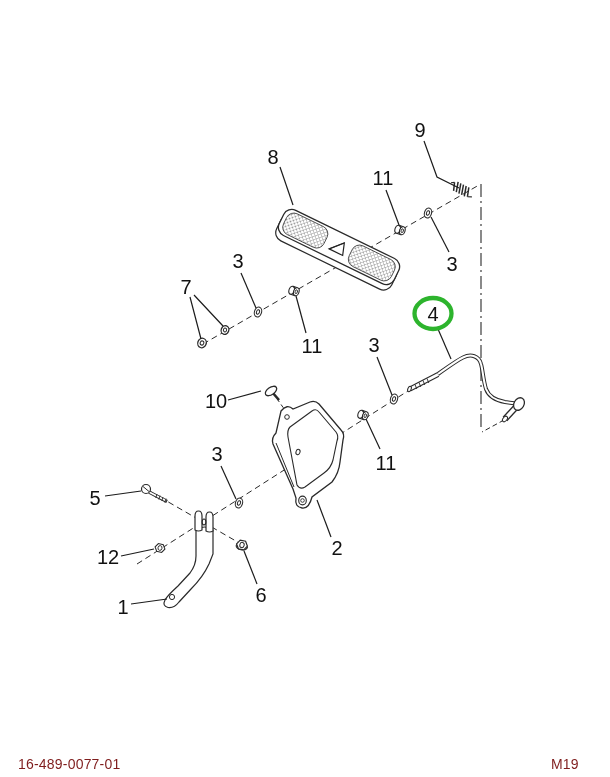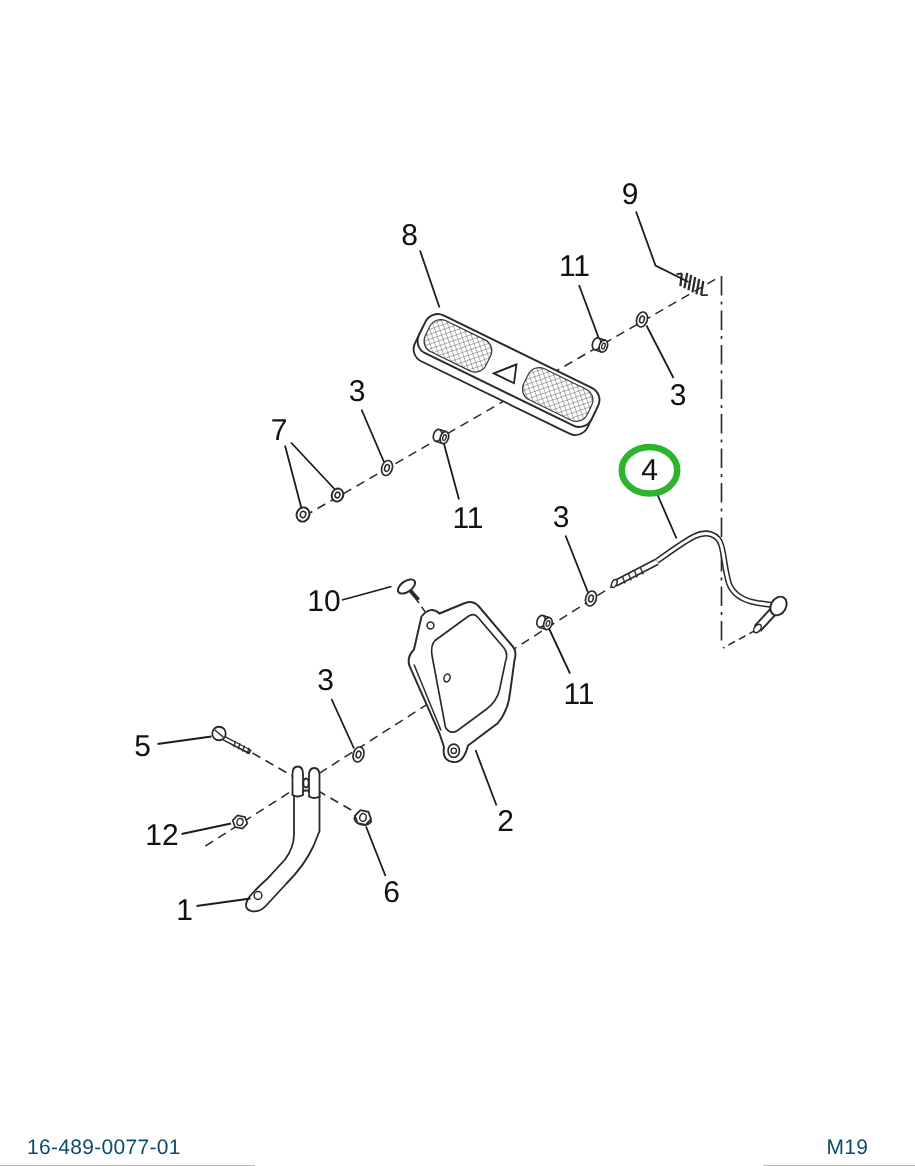--- a/index.html
+++ b/index.html
@@ -12,21 +12,21 @@
     margin:0 auto;
   }
   svg text{
     font-family:"Liberation Sans", sans-serif;
     fill:#111;
   }
   .callout{ font-size:20px; }
   .footer-text{
     position:absolute;
     font-size:14px;
-    color:#0c4a6e;
+    color:#7f1d1d;
     letter-spacing:0.2px;
   }
   #doc-number{ left:18px; top:756px; }
   #page-code{ left:551px; top:756px; }
 </style>
 </head>
 <body>
 
 <div id="page">
 

